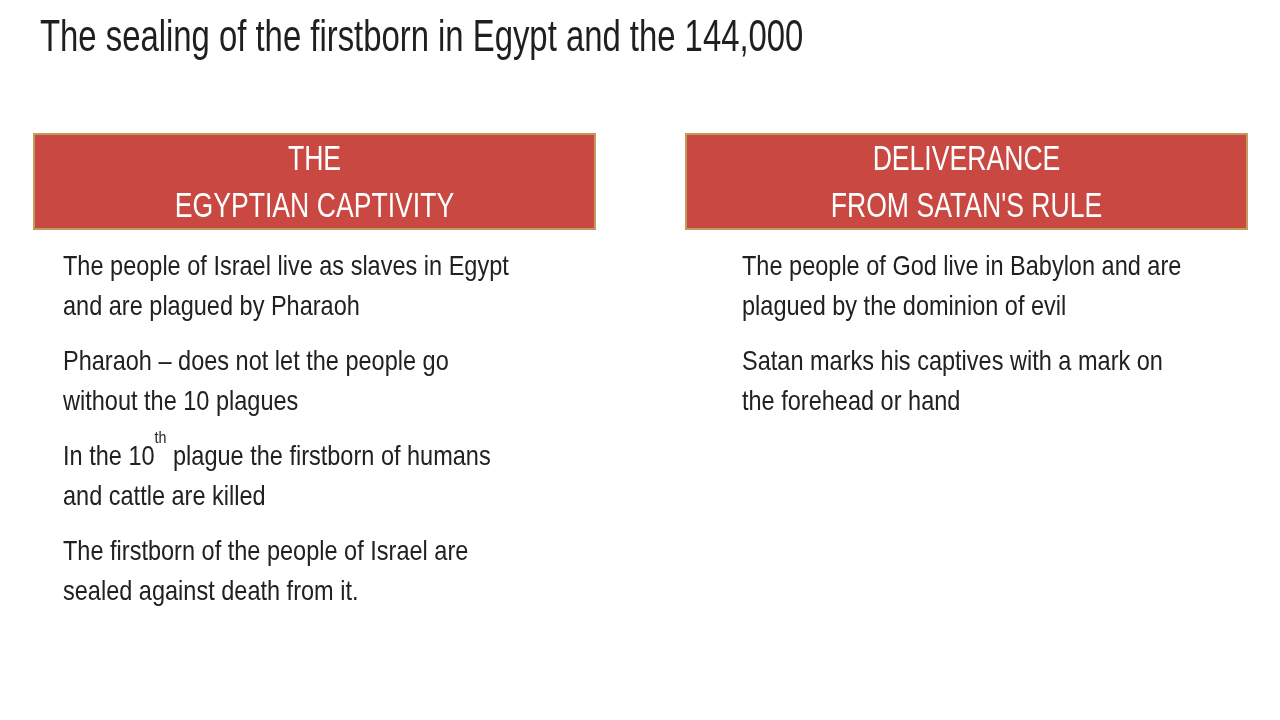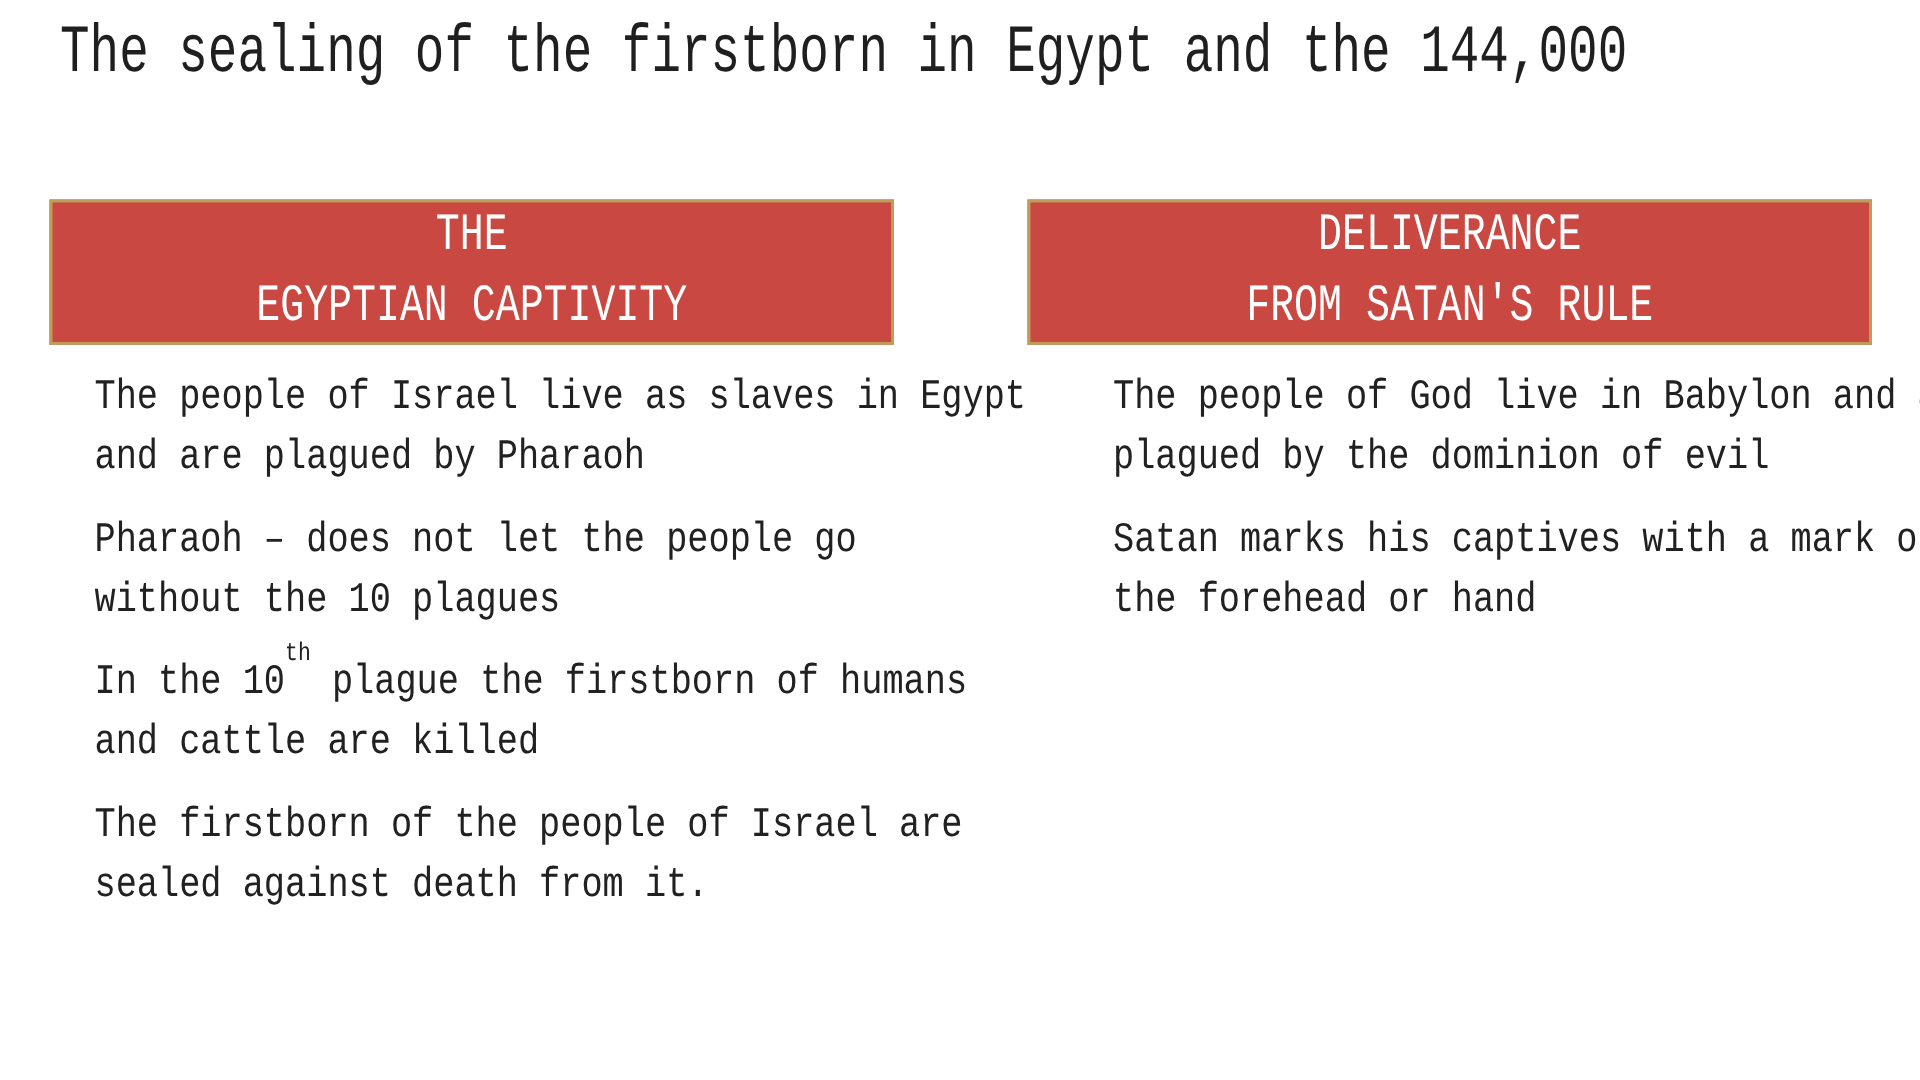--- a/index.html
+++ b/index.html
@@ -6,21 +6,21 @@
     margin: 0;
     padding: 0;
     background: #ffffff;
   }
   .slide {
     position: relative;
     width: 1280px;
     height: 716px;
     overflow: hidden;
     background: var(--background, #ffffff);
-    font-family: Liberation Mono, monospace;
+    font-family: Liberation Sans, sans-serif;
   }
   .slide-title {
     position: absolute;
     left: 40px;
     top: 10px;
     margin: 0;
     font-size: 45px;
     font-weight: 400;
     color: var(--title-text, #1f1f1f);
     white-space: nowrap;

